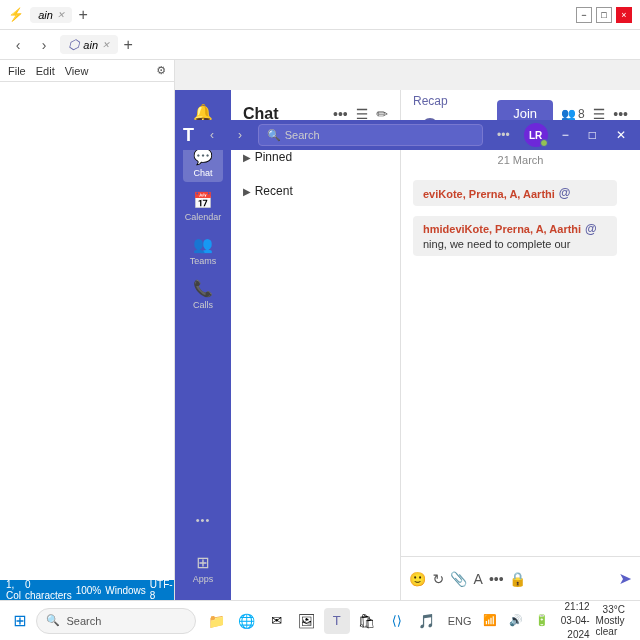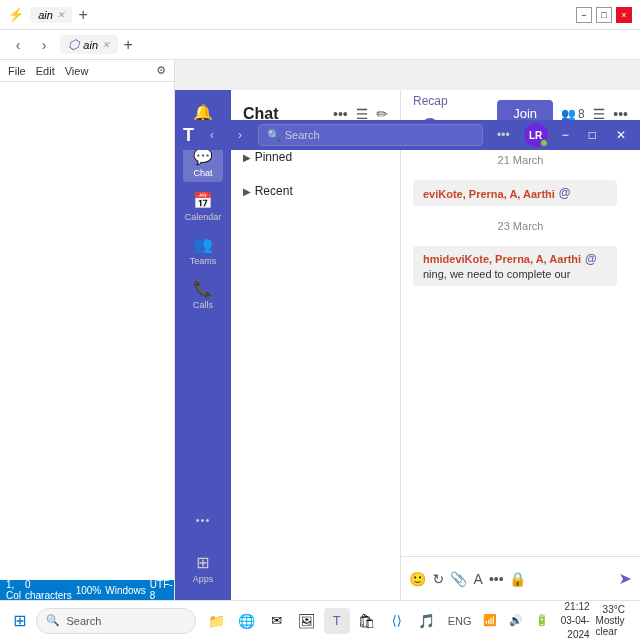--- a/index.html
+++ b/index.html
@@ -601,23 +601,20 @@
 
       <div class="chat-message">
         <div class="chat-message-bubble">
           <div style="display:flex; align-items:flex-end; gap:4px;">
             <span class="chat-sender">eviKote, Prerna, A, Aarthi</span>
             <span class="chat-at-icon">@</span>
           </div>
         </div>
       </div>
 
-      <div class="date-divider">
-        <span>23 March</span>
-      </div>
 
       <div class="chat-message">
         <div class="chat-message-bubble">
           <div style="display:flex; align-items:center; gap:4px;">
             <span class="chat-sender">hmideviKote, Prerna, A, Aarthi</span>
             <span class="chat-at-icon">@</span>
           </div>
           <div class="message-text">ning, we need to complete our</div>
         </div>
       </div>

